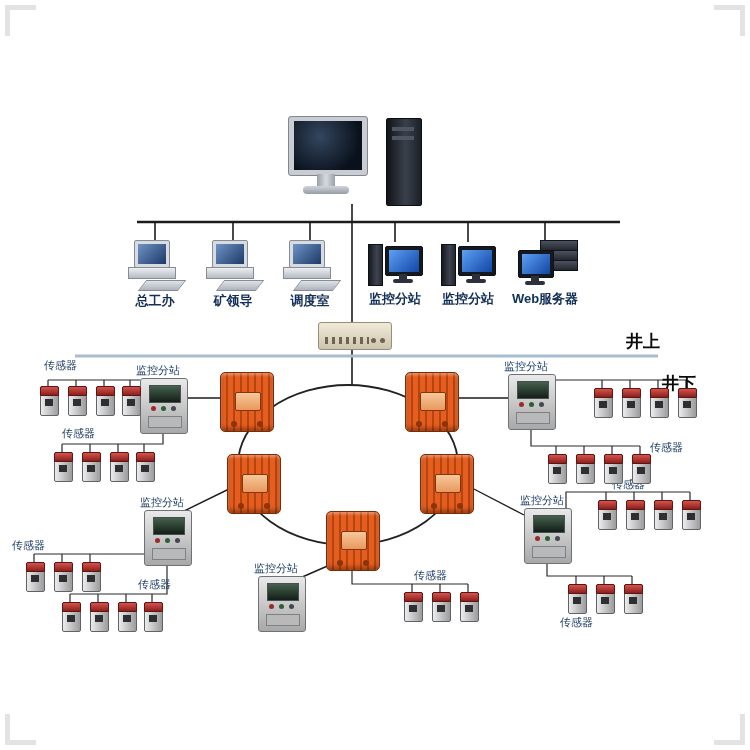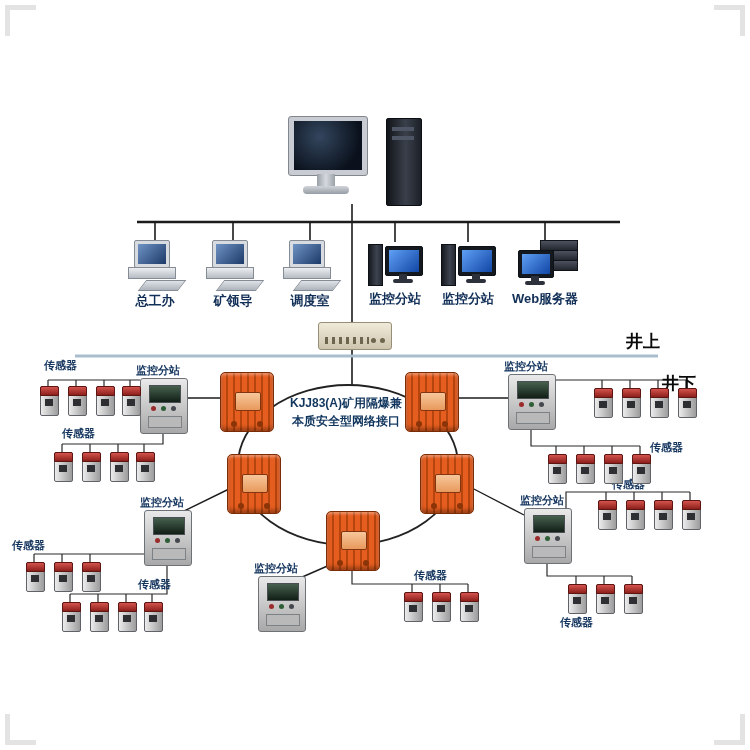--- a/index.html
+++ b/index.html
@@ -11,21 +11,21 @@
   .corner{position:absolute;width:26px;height:26px}
   .c-tl{left:5px;top:5px;border-top:5px solid #e3e3e3;border-left:5px solid #e3e3e3}
   .c-tr{right:5px;top:5px;border-top:5px solid #e3e3e3;border-right:5px solid #e3e3e3}
   .c-bl{left:5px;bottom:5px;border-bottom:5px solid #e3e3e3;border-left:5px solid #e3e3e3}
   .c-br{right:5px;bottom:5px;border-bottom:5px solid #e3e3e3;border-right:5px solid #e3e3e3}
 
   
   .lan-lbl{position:absolute;left:620px;top:200px;font-size:21px;font-weight:bold;color:#0a0a0a;letter-spacing:1px;white-space:nowrap}
   .zone-lbl{position:absolute;font-size:17px;font-weight:bold;color:#0a0a0a;white-space:nowrap}
   .st-lbl{position:absolute;width:78px;text-align:center;color:#122f57;font-weight:bold;font-size:13px;white-space:nowrap}
-  .lbl{position:absolute;color:#15365f;font-weight:bold;font-size:11px;white-space:nowrap}
+  .lbl{position:absolute;color:#15365f;font-weight:normal;font-size:11px;white-space:nowrap}
   .ring-text{position:absolute;left:270px;top:394px;width:152px;text-align:center;font-size:12px;font-weight:bold;color:#11365e;line-height:1.5}
 
   
   .bp-mon{position:absolute;left:288px;top:116px;width:78px;height:58px;background:#c9cdd3;border:1px solid #82878e;border-radius:3px}
   .bp-screen{position:absolute;left:5px;top:4px;right:5px;bottom:5px;background:radial-gradient(circle at 38% 32%,#33465e,#0a111c 75%)}
   .bp-neck{position:absolute;left:317px;top:174px;width:18px;height:12px;background:linear-gradient(90deg,#9aa0a7,#d6dae0,#9aa0a7)}
   .bp-base{position:absolute;left:303px;top:186px;width:46px;height:8px;background:linear-gradient(#d0d4da,#979da5);border-radius:4px}
   .bp-tower{position:absolute;left:386px;top:118px;width:34px;height:86px;background:linear-gradient(90deg,#121519,#3a404b 55%,#1c2128);border:1px solid #0a0d11;border-radius:2px}
   .bp-bays{position:absolute;left:5px;top:8px;width:22px;height:18px;background:repeating-linear-gradient(180deg,#4e5564 0 4px,transparent 4px 9px)}
 
@@ -167,24 +167,20 @@
   <div class="st-lbl" style="left:429px;top:290px">监控分站</div>
   <div class="st-lbl" style="left:506px;top:290px">Web服务器</div>
 
   <div class="switch">
       <i></i>
     </div>
 
   <div class="zone-lbl" style="left:626px;top:330px">井上</div>
   <div class="zone-lbl" style="left:662px;top:372px">井下</div>
 
-  <div class="ring-text">
-    <span>KJJ83(A)矿用隔爆兼</span><br>
-    <span>本质安全型网络接口</span>
-  </div>
 
   <div class="obox" style="left:220px;top:372px">
       <i class="o-plate"></i>
     </div>
   <div class="obox" style="left:405px;top:372px">
       <i class="o-plate"></i>
     </div>
   <div class="obox" style="left:227px;top:454px">
       <i class="o-plate"></i>
     </div>

